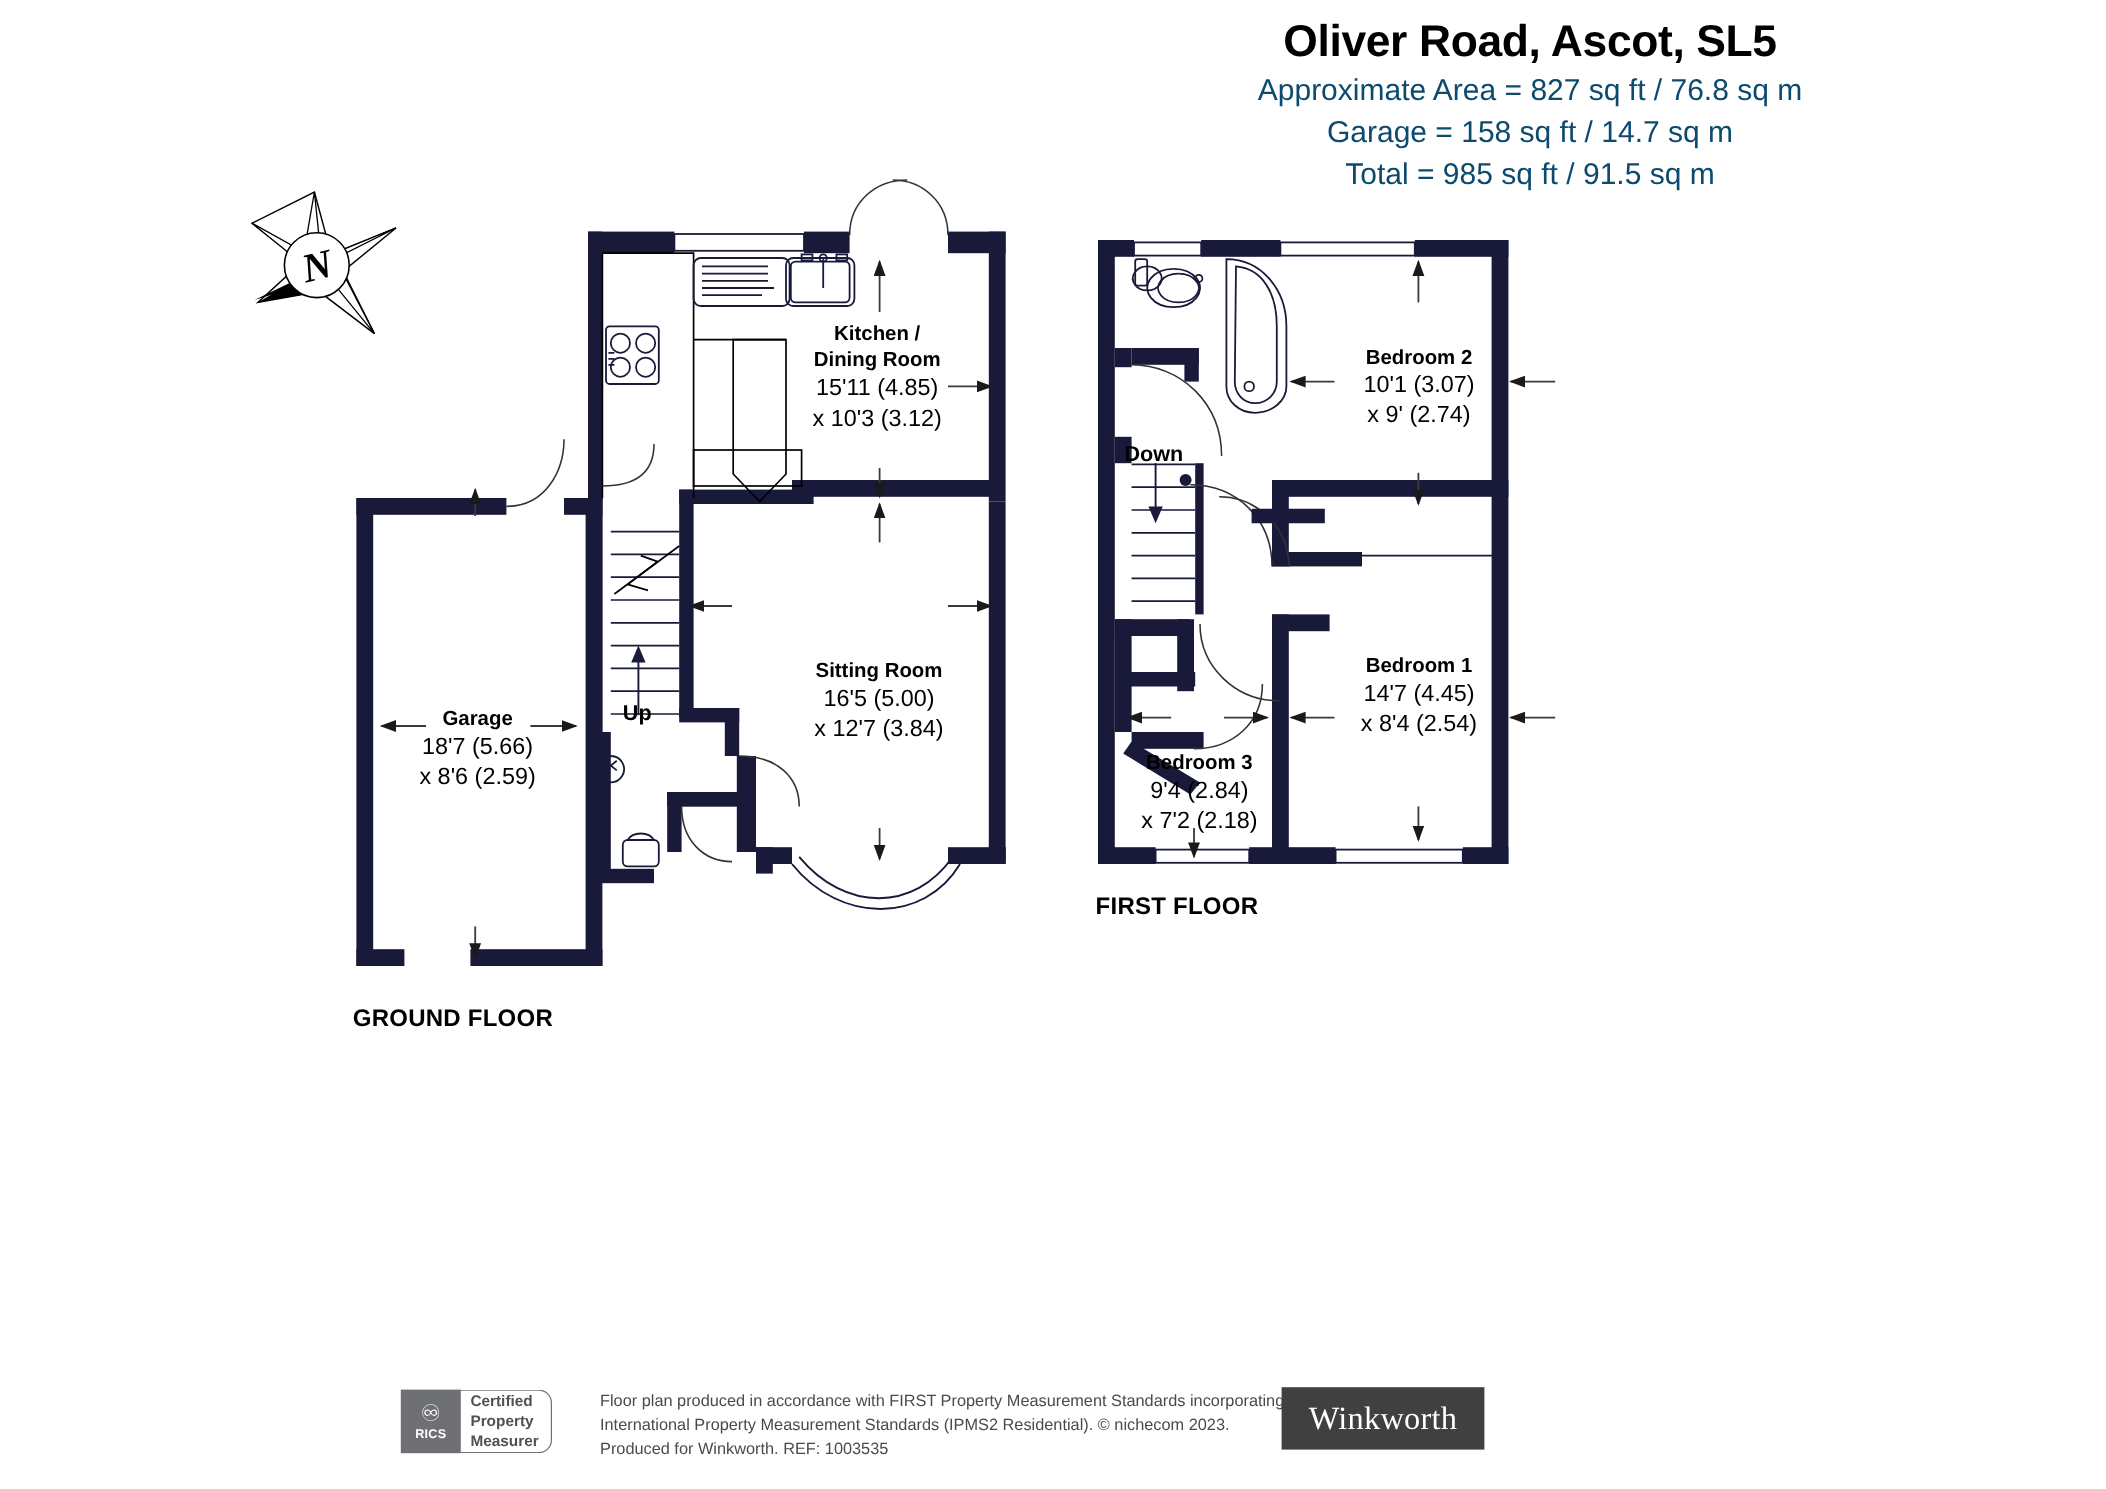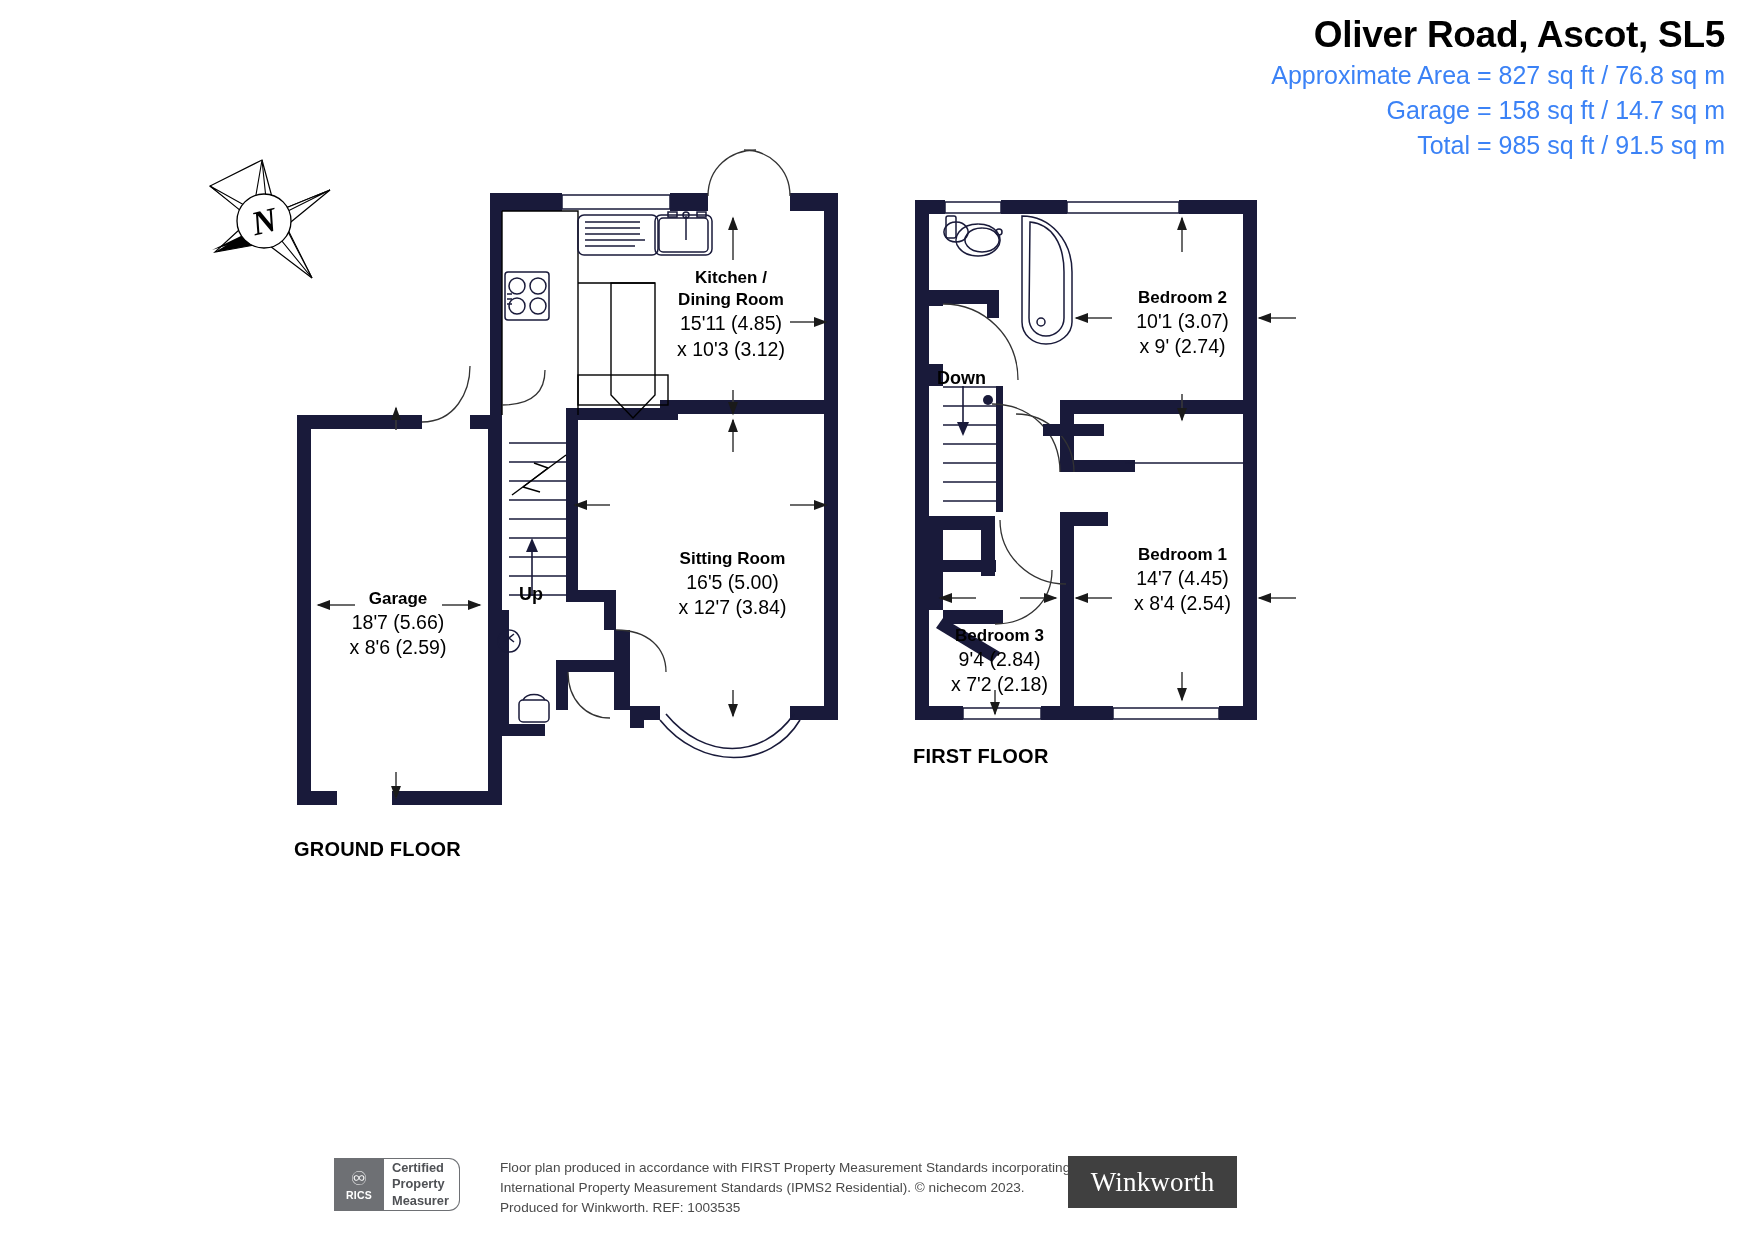--- a/index.html
+++ b/index.html
@@ -20,34 +20,34 @@
     left: 0; top: 0;
     width: 1755px;
     height: 1241px;
   }
 
   
   #header {
     position: absolute;
     right: 30px;
     top: 14px;
-    text-align: right;
+    text-align: center;
     width: 900px;
   }
   #title {
     font-size: 37px;
     font-weight: bold;
     letter-spacing: -0.3px;
     line-height: 1.15;
     color: #000;
   }
   .area-line {
     font-size: 25px;
     line-height: 1.33;
-    color: #3b82f6;
+    color: #0c4a6e;
     margin-top: 2px;
   }
   #not-to-scale {
     font-size: 14.5px;
     margin-top: 8px;
     color: #000;
   }
 
   
   #plan-svg {

